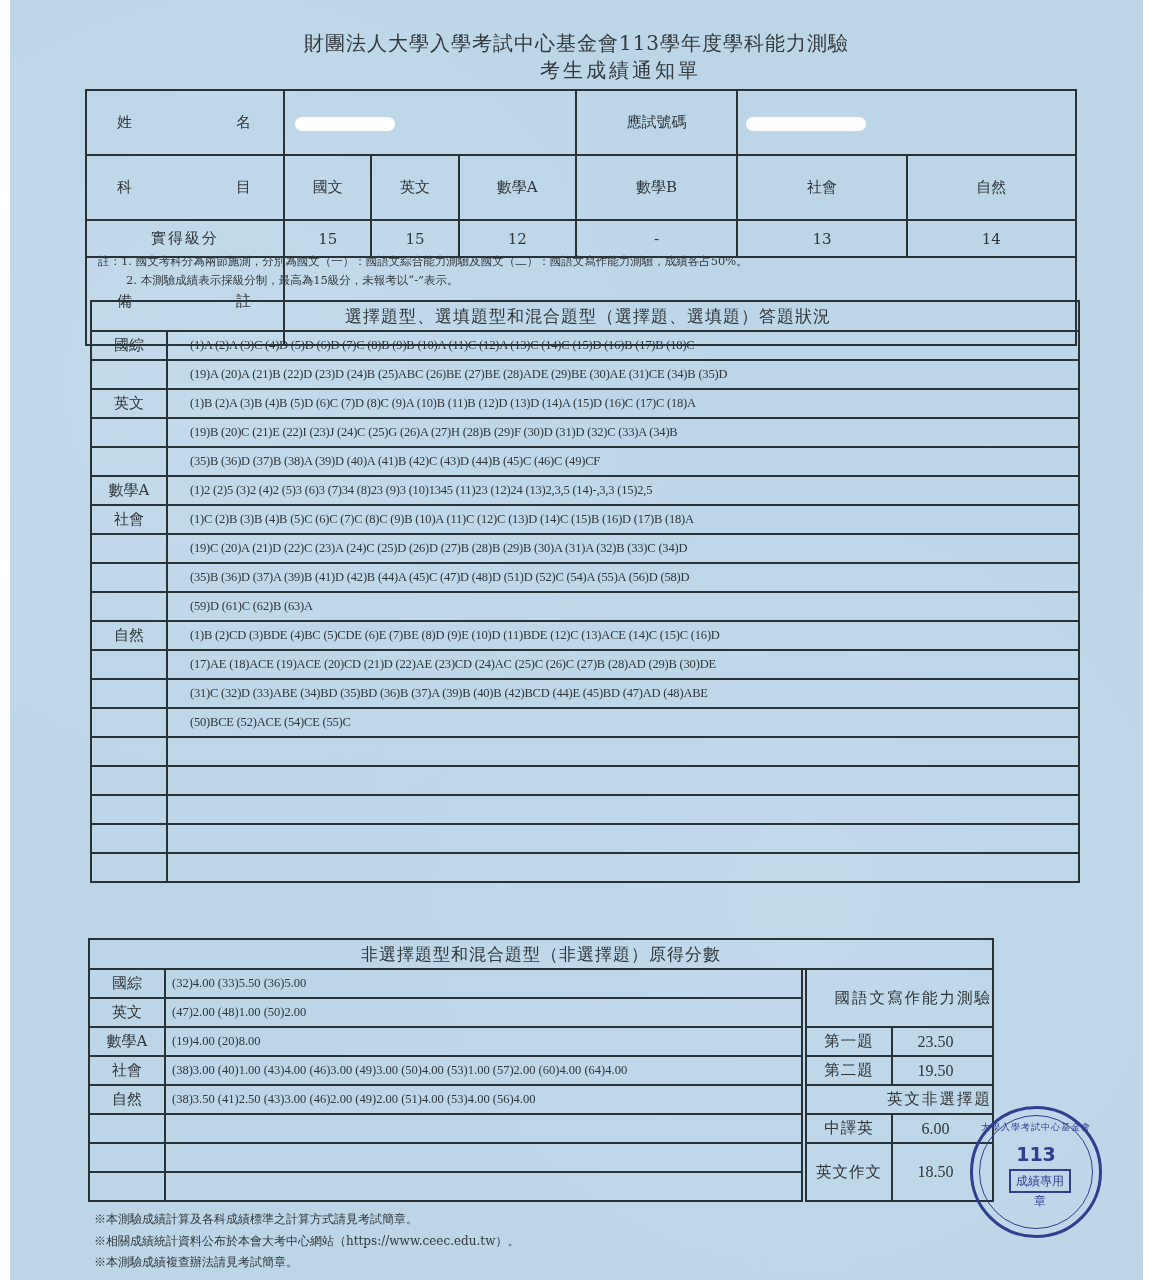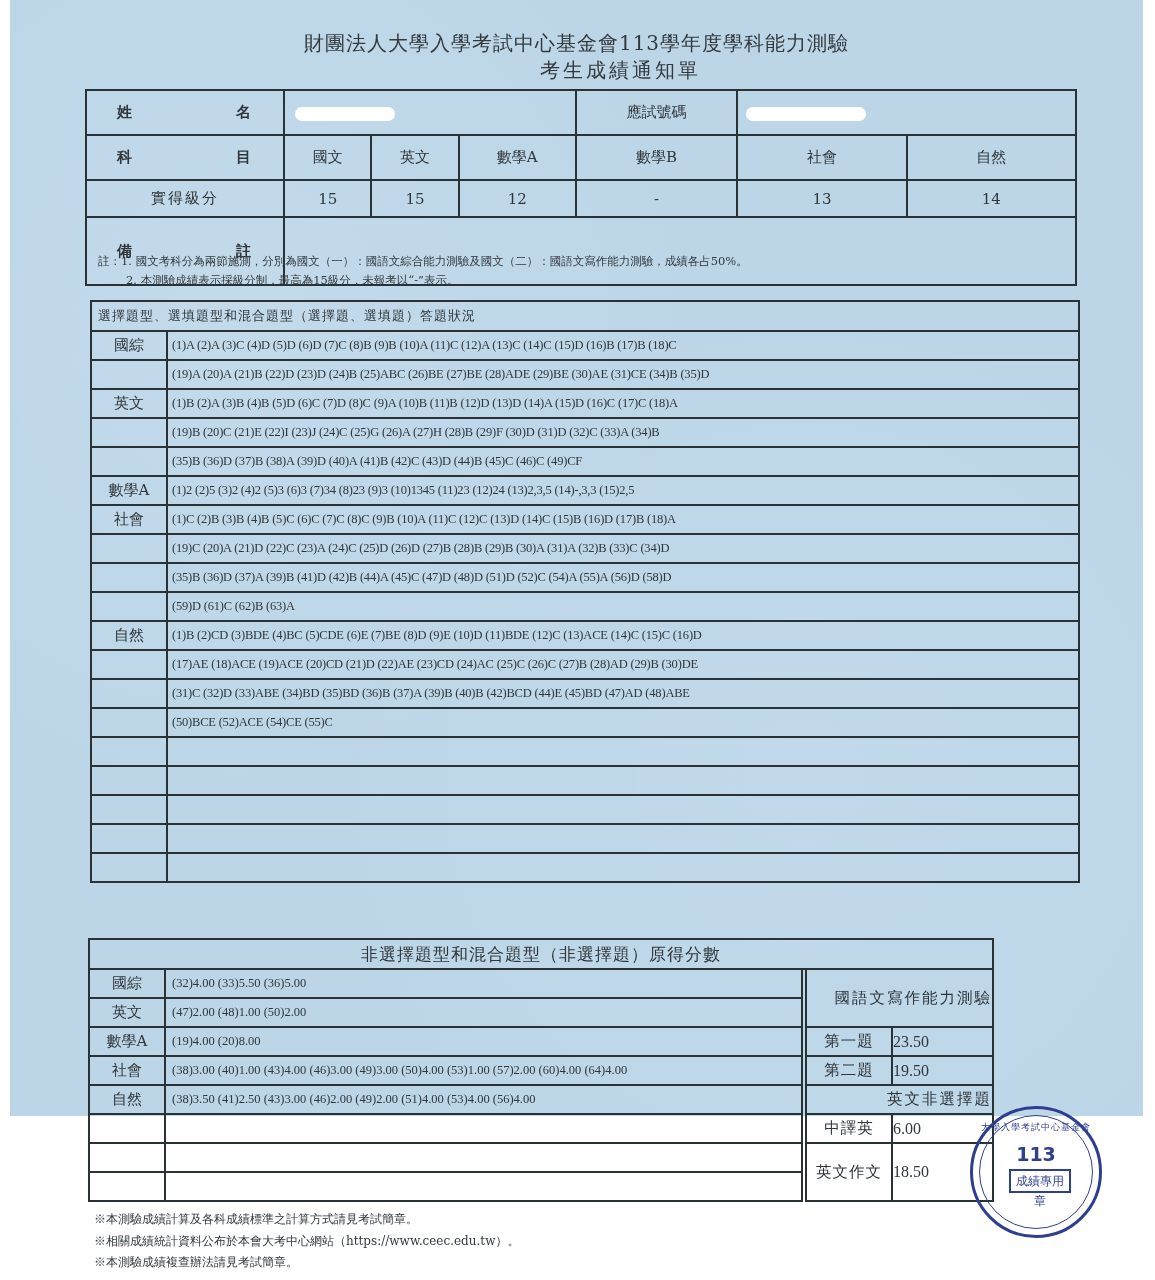--- a/index.html
+++ b/index.html
@@ -1,66 +1,66 @@
 <!DOCTYPE html>
 <html><head>
 <meta charset="utf-8">
 <style>
   html, body { margin: 0; padding: 0; }
   body {
     width: 1155px; height: 1280px; background: #ffffff; position: relative; overflow: hidden;
     font-family: "DejaVu Serif", "Liberation Serif", serif; color: #2a2f33;
   }
   .paper {
-    position: absolute; left: 10px; top: 0; width: 1133px; height: 1116px;
+    position: absolute; left: 10px; top: 0; width: 1133px; height: 1280px;
     background: #bcd6e8;
     background-image:
       radial-gradient(circle at 20% 30%, rgba(255,255,255,0.10) 0, rgba(255,255,255,0) 40%),
       radial-gradient(circle at 70% 70%, rgba(255,255,255,0.08) 0, rgba(255,255,255,0) 45%);
   }
   .title {
     position: absolute; left: 0; width: 1133px; text-align: center;
     font-size: 20px; letter-spacing: 1px; color: #33393d;
   }
   .title.t1 { top: 30px; }
   .title.t2 { top: 57px; letter-spacing: 3px; padding-left: 44px; }
 
   table { border-collapse: collapse; position: absolute; }
   td { border: 2px solid #2b3236; padding: 0; font-size: 15px; color: #30363a; }
 
   
   #info { left: 75px; top: 89px; width: 992px; }
   #info td { height: 35px; text-align: center; }
   #info td.lbl { width: 136px; letter-spacing: 2px; }
-  #info td.spread { text-align: justify; text-align-last: justify; padding: 4px 30px; font-weight: bold; }
+  #info td.spread { text-align: justify; text-align-last: justify; padding: 14px 30px; }
   #info tr.remark td { height: 58px; }
   .redact { display: inline-block; background: #ffffff; border-radius: 8px; height: 14px; vertical-align: middle; }
 
   .notes { position: absolute; left: 88px; font-size: 11.5px; color: #33393d; }
   .notes.n1 { top: 254px; }
   .notes.n2 { top: 273px; left: 116px; }
 
   
   #answers { left: 80px; top: 300px; width: 990px; }
   #answers td { height: 27px; }
-  #answers td.hdr { font-size: 13px; letter-spacing: 1px; height: 28px; padding-left: 6px; }
+  #answers td.hdr { text-align: center; font-size: 17px; letter-spacing: 1px; height: 28px; padding-left: 6px; }
   #answers td.subj { width: 74px; text-align: center; font-size: 15px; }
-  #answers td.ans { padding-left: 4px; font-size: 12.5px; font-family: "Liberation Serif", serif; white-space: nowrap; letter-spacing: -0.2px; }
+  #answers td.ans { padding-left: 22px; font-size: 12.5px; font-family: "Liberation Serif", serif; white-space: nowrap; letter-spacing: -0.2px; }
   #answers tr.empty td { height: 27px; }
 
   
   #cr { left: 78px; top: 938px; width: 906px; }
   #cr td { height: 27px; }
   #cr td.hdr { text-align: center; font-size: 17px; letter-spacing: 1px; height: 28px; }
   #cr td.subj { width: 74px; text-align: center; font-size: 15px; }
   #cr td.ans { padding-left: 6px; font-size: 12.5px; font-family: "Liberation Serif", serif; white-space: nowrap; }
   #cr td.side-gap { width: 2px; border-top: none; border-bottom: none; }
   #cr td.side-hdr { text-align: right; font-size: 15.5px; letter-spacing: 2px; }
   #cr td.side-lbl { text-align: center; font-size: 15.5px; letter-spacing: 1px; width: 84px; }
-  #cr td.side-val { text-align: left; padding-right: 14px; font-size: 16px; font-family: "Liberation Serif", serif; }
+  #cr td.side-val { text-align: center; padding-right: 14px; font-size: 16px; font-family: "Liberation Serif", serif; }
 
   .footer { position: absolute; left: 84px; font-size: 12px; color: #33393d; }
   .footer.f1 { top: 1211px; }
   .footer.f2 { top: 1233px; }
   .footer.f3 { top: 1254px; }
 
   .seal {
     position: absolute; left: 960px; top: 1106px; width: 132px; height: 132px;
     border: 3px solid #2e3f8f; border-radius: 50%; box-sizing: border-box;
   }

